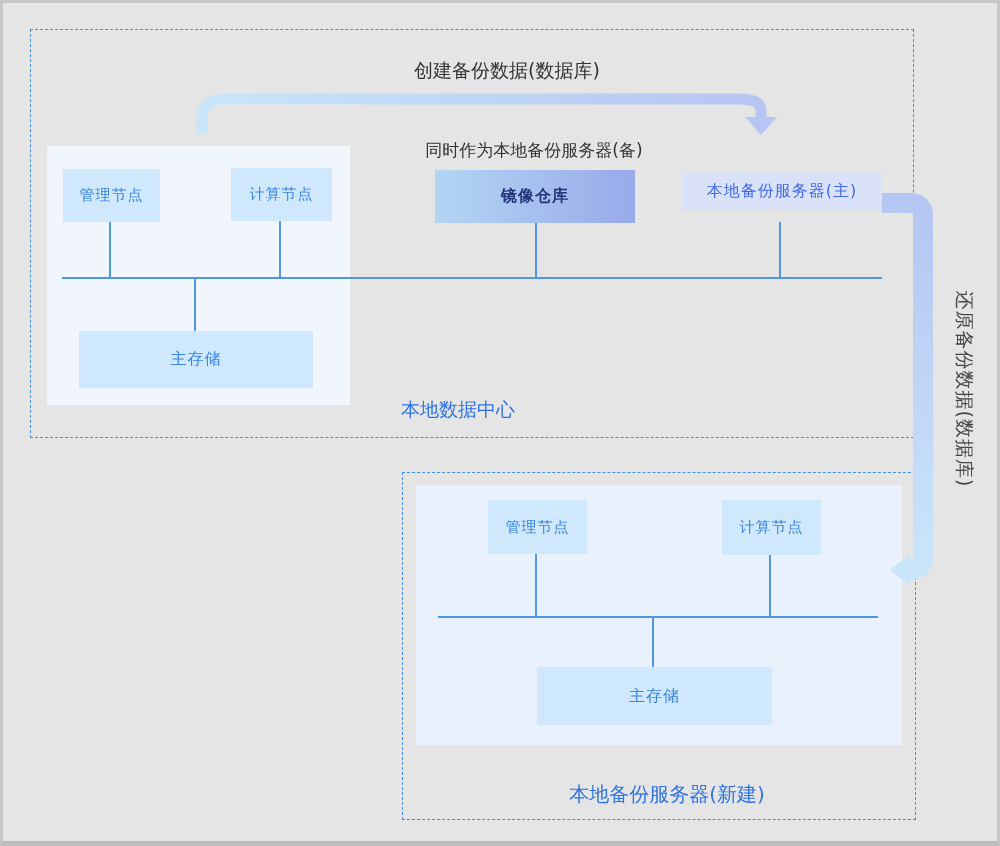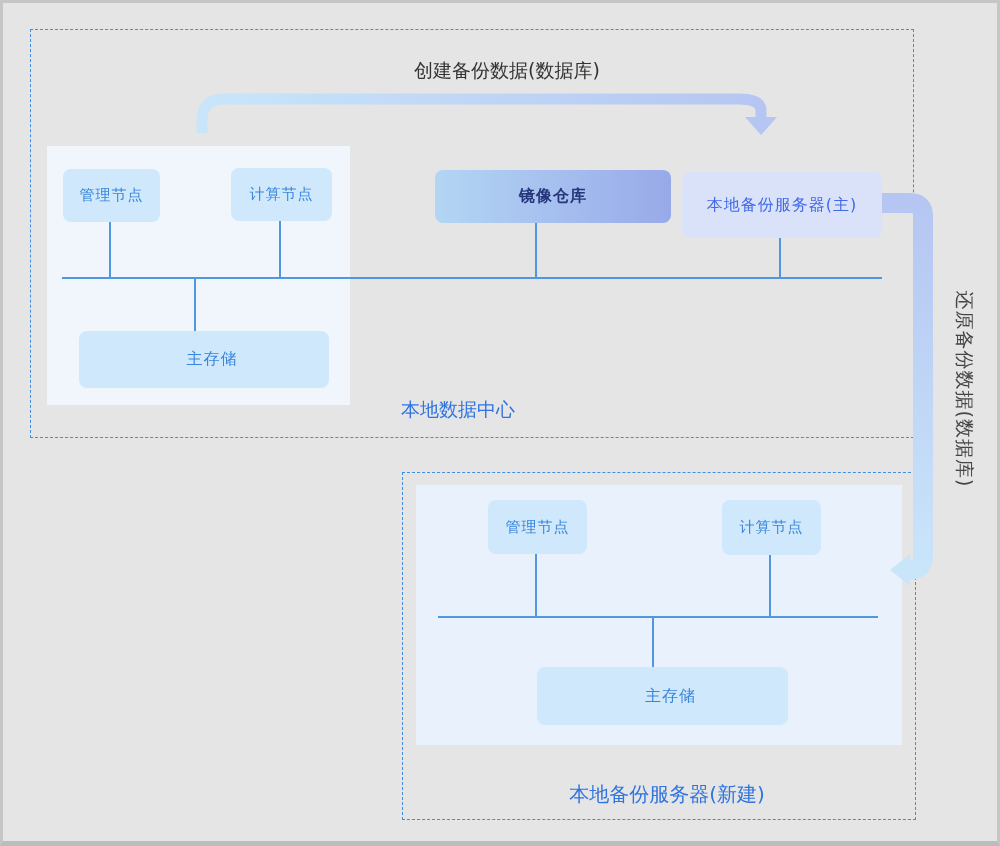--- a/index.html
+++ b/index.html
@@ -7,22 +7,22 @@
   .stage{position:relative;width:1000px;height:846px;background:#e5e5e5;overflow:hidden;}
   .frame{position:absolute;inset:0;border:3px solid #c6c6c6;border-bottom:5px solid #bdbdbd;pointer-events:none;z-index:20;}
   .dashed-box{position:absolute;border:1px dashed #3e8ee6;background:transparent;z-index:1;}
   .panel{position:absolute;z-index:2;}
   .panel-1{left:47px;top:146px;width:303px;height:259px;background:#f1f6fd;}
   .panel-2{left:416px;top:485px;width:486px;height:260px;background:#e9f2fc;}
   .dc1{left:30px;top:29px;width:882px;height:407px;}
   .dc2{left:402px;top:472px;width:512px;height:346px;}
   .hline,.vline{position:absolute;background:#4f96e3;z-index:3;}
   .node{position:absolute;display:flex;align-items:center;justify-content:center;
-        background:#cfe8fb;color:#3a86dc;font-size:15px;letter-spacing:1px;z-index:4;border-radius:8px;}
-  .node-lg{font-size:16px;padding-left:16px;}
+        background:#cfe8fb;color:#3a86dc;font-size:15px;letter-spacing:1px;z-index:4;}
+  .node-lg{font-size:16px;}
   .node-mirror{background:linear-gradient(90deg,#b3d6f4,#98a9e9);color:#26367b;font-weight:600;font-size:16px;}
   .node-backup{background:#d9e2f9;color:#4169e8;font-size:16px;}
   .title{position:absolute;text-align:center;color:#333333;z-index:6;}
   .title-main{left:357px;top:58px;width:300px;font-size:19px;}
   .title-note{left:384px;top:139px;width:300px;font-size:17px;}
   .dc-label{position:absolute;text-align:center;color:#2f74e0;z-index:6;}
   .dc1-label{left:308px;top:397px;width:300px;font-size:19px;}
   .dc2-label{left:507px;top:781px;width:320px;font-size:20px;}
   .restore-label{position:absolute;left:867px;top:379px;width:200px;height:20px;
         transform:rotate(90deg);text-align:center;font-size:19px;color:#454545;
@@ -33,32 +33,33 @@
 <body>
 
 <div class="stage">
 
   <div class="frame"></div>
 
   <div class="dashed-box dc1"></div>
   <div class="panel panel-1"></div>
 
   <div class="title title-main">创建备份数据(数据库)</div>
+  <div class="title title-note">同时作为本地备份服务器(备)</div>
 
   <div class="hline" style="left:62px;top:277px;width:820px;height:2px;"></div>
   <div class="vline" style="left:109px;top:222px;width:2px;height:55px;"></div>
   <div class="vline" style="left:279px;top:221px;width:2px;height:56px;"></div>
   <div class="vline" style="left:535px;top:223px;width:2px;height:54px;"></div>
   <div class="vline" style="left:779px;top:222px;width:2px;height:55px;"></div>
   <div class="vline" style="left:194px;top:279px;width:2px;height:52px;"></div>
 
   <div class="node" style="left:63px;top:169px;width:97px;height:53px;">管理节点</div>
   <div class="node" style="left:231px;top:168px;width:101px;height:53px;">计算节点</div>
-  <div class="node node-mirror" style="left:435px;top:170px;width:236px;height:53px;">镜像仓库</div>
-  <div class="node node-backup" style="left:682px;top:172px;width:200px;height:66px;">本地备份服务器(主)</div>
+  <div class="node node-mirror" style="left:435px;top:170px;width:200px;height:53px;">镜像仓库</div>
+  <div class="node node-backup" style="left:682px;top:172px;width:200px;height:38px;">本地备份服务器(主)</div>
   <div class="node node-lg" style="left:79px;top:331px;width:234px;height:57px;">主存储</div>
 
   <div class="dc-label dc1-label">本地数据中心</div>
 
   <div class="dashed-box dc2"></div>
   <div class="panel panel-2"></div>
 
   <div class="hline" style="left:438px;top:616px;width:440px;height:2px;"></div>
   <div class="vline" style="left:535px;top:554px;width:2px;height:62px;"></div>
   <div class="vline" style="left:769px;top:555px;width:2px;height:61px;"></div>

